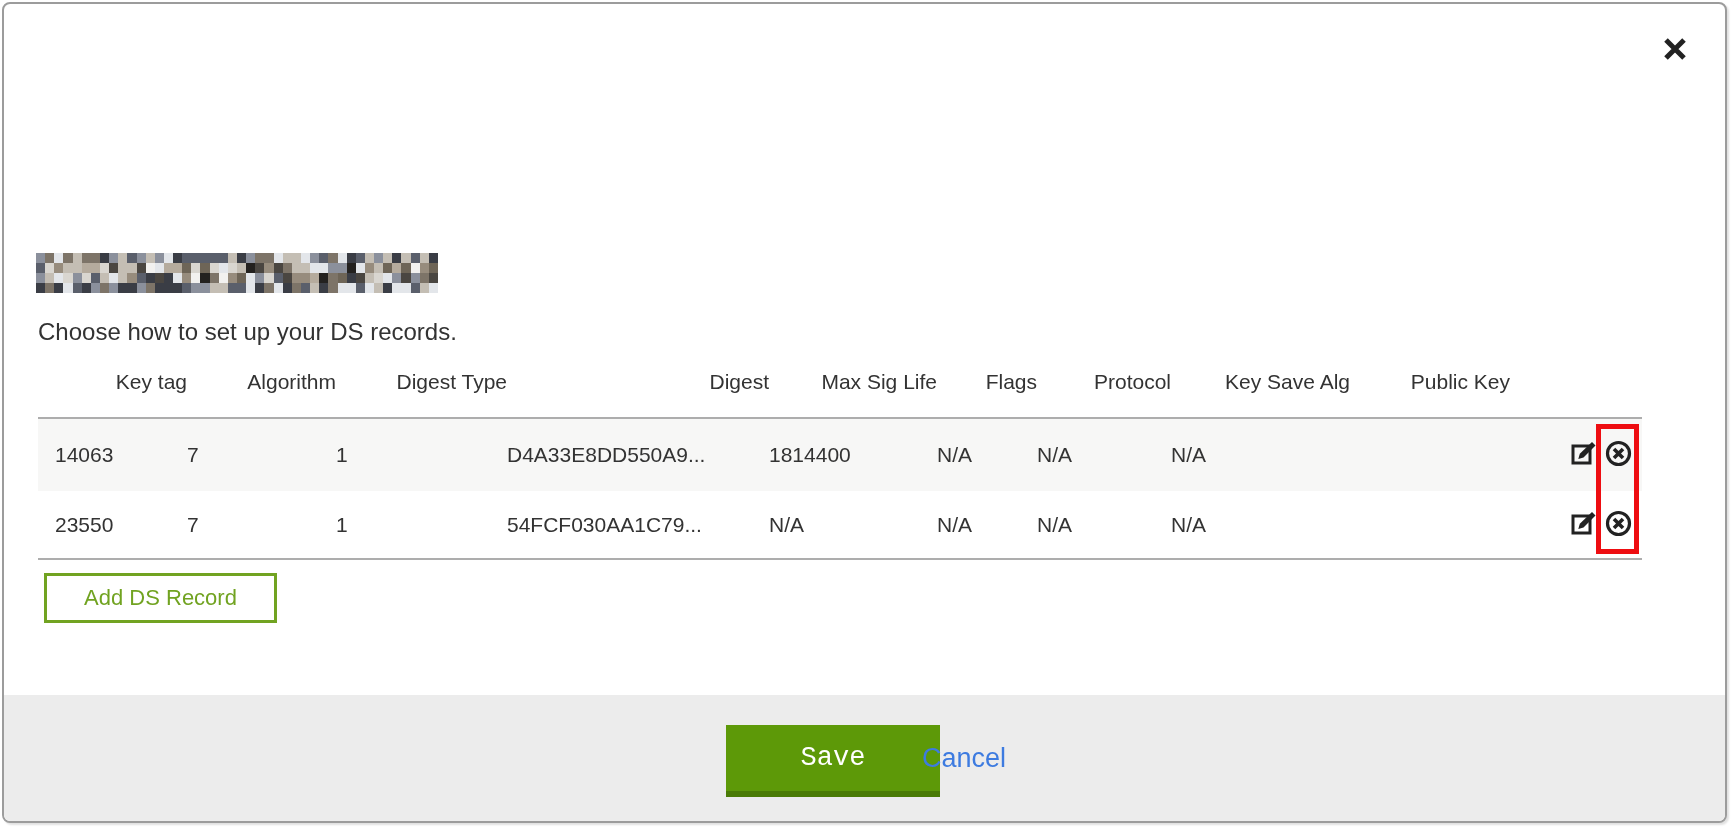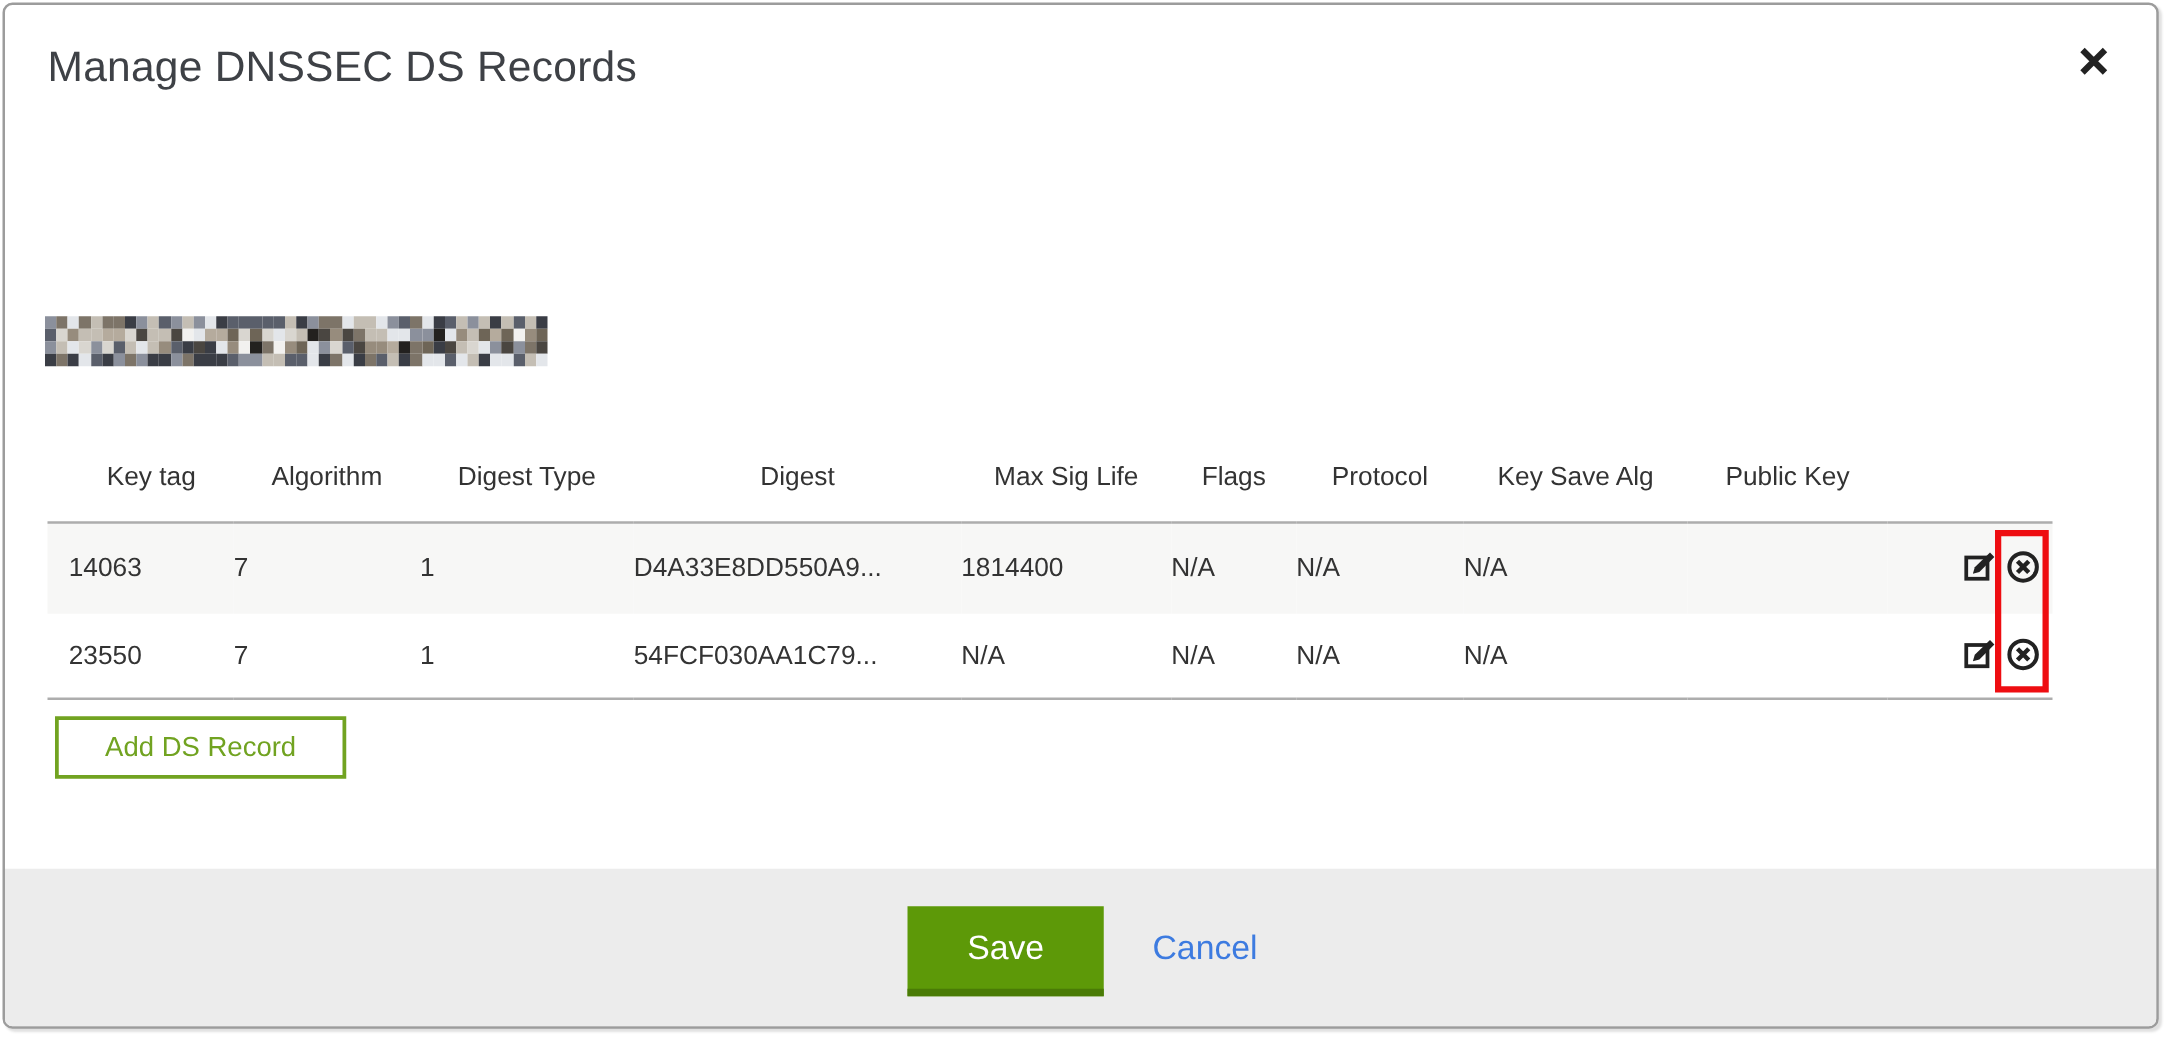--- a/index.html
+++ b/index.html
@@ -43,21 +43,21 @@
     position: absolute; left: 34px; top: 314px;
     font-size: 24px; color: #333; line-height: 1.2;
   }
   table.ds {
     position: absolute; left: 34px; top: 360px;
     width: 1604px;
     border-collapse: collapse; table-layout: fixed;
     font-size: 21px; color: var(--text, #333);
   }
   table.ds th {
-    text-align: center; font-weight: 400; color: var(--text, #333);
+    text-align: right; font-weight: 400; color: var(--text, #333);
     height: 54px; vertical-align: top; padding: 6px 0 0 0;
     border-bottom: 2px solid var(--table-border, #adadad);
   }
   table.ds td { padding: 0; vertical-align: middle; }
   table.ds th:first-child, table.ds td:first-child { padding-left: 17px; }
   tr.row-a { background: var(--row-alt-bg, #f7f7f6); height: 73px; }
   tr.row-b { height: 68px; }
   tr.row-b td { border-bottom: 2px solid var(--table-border, #adadad); }
   .actions {
     display: flex; align-items: center; justify-content: flex-end;
@@ -82,38 +82,37 @@
     color: var(--add-button-green, #71a321);
     font-size: 22px; font-family: inherit; cursor: pointer;
   }
   .footer {
     position: absolute; left: 0; right: 0; bottom: 0;
     height: 126px;
     background: var(--footer-gray, #ececec);
   }
   .save-btn {
     position: absolute; left: 722px; top: 30px;
-    width: 157px; height: 72px;
+    width: 214px; height: 72px;
     background: var(--save-green, #5d9908);
     border: none;
     border-bottom: 6px solid var(--save-green-dark, #4a7b06);
-    color: #fff; font-size: 27px; font-family: Liberation Sans, sans-serif; cursor: pointer;
+    color: #fff; font-size: 27px; font-family: Liberation Mono, monospace; cursor: pointer;
   }
   .cancel-link {
     position: absolute; left: 918px; top: 48px;
     font-size: 27px; color: var(--cancel-blue, #3d7be0);
     text-decoration: none; cursor: pointer;
   }
 </style>
 </head>
 <body>
 
 <div class="modal">
 
-  <h1 class="dialog-title">Manage DNSSEC DS Records</h1>
 
   <button class="close-btn" aria-label="Close">
     <span>
       <svg width="34" height="34" viewBox="0 0 34 34">
         <path d="M8 8 L26 26 M26 8 L8 26" stroke="currentColor" stroke-width="5" fill="none"></path>
       </svg>
     </span>
   </button>
 
   <div class="mosaic">
@@ -288,20 +287,21 @@
       <div style="background: rgb(227, 230, 234);"></div>
       <div style="background: rgb(196, 190, 180);"></div>
       <div style="background: rgb(58, 61, 69);"></div>
       <div style="background: rgb(227, 230, 234);"></div>
       <div style="background: rgb(227, 230, 234);"></div>
       <div style="background: rgb(90, 95, 107);"></div>
       <div style="background: rgb(196, 190, 180);"></div>
       <div style="background: rgb(227, 230, 234);"></div>
     </div>
 
+  <div class="intro">Choose how to set up your DS records.</div>
 
   <table class="ds">
     <colgroup>
       <col style="width:149px">
         <col style="width:149px">
         <col style="width:171px">
       <col style="width:262px">
         <col style="width:168px">
         <col style="width:100px">
       <col style="width:134px">

